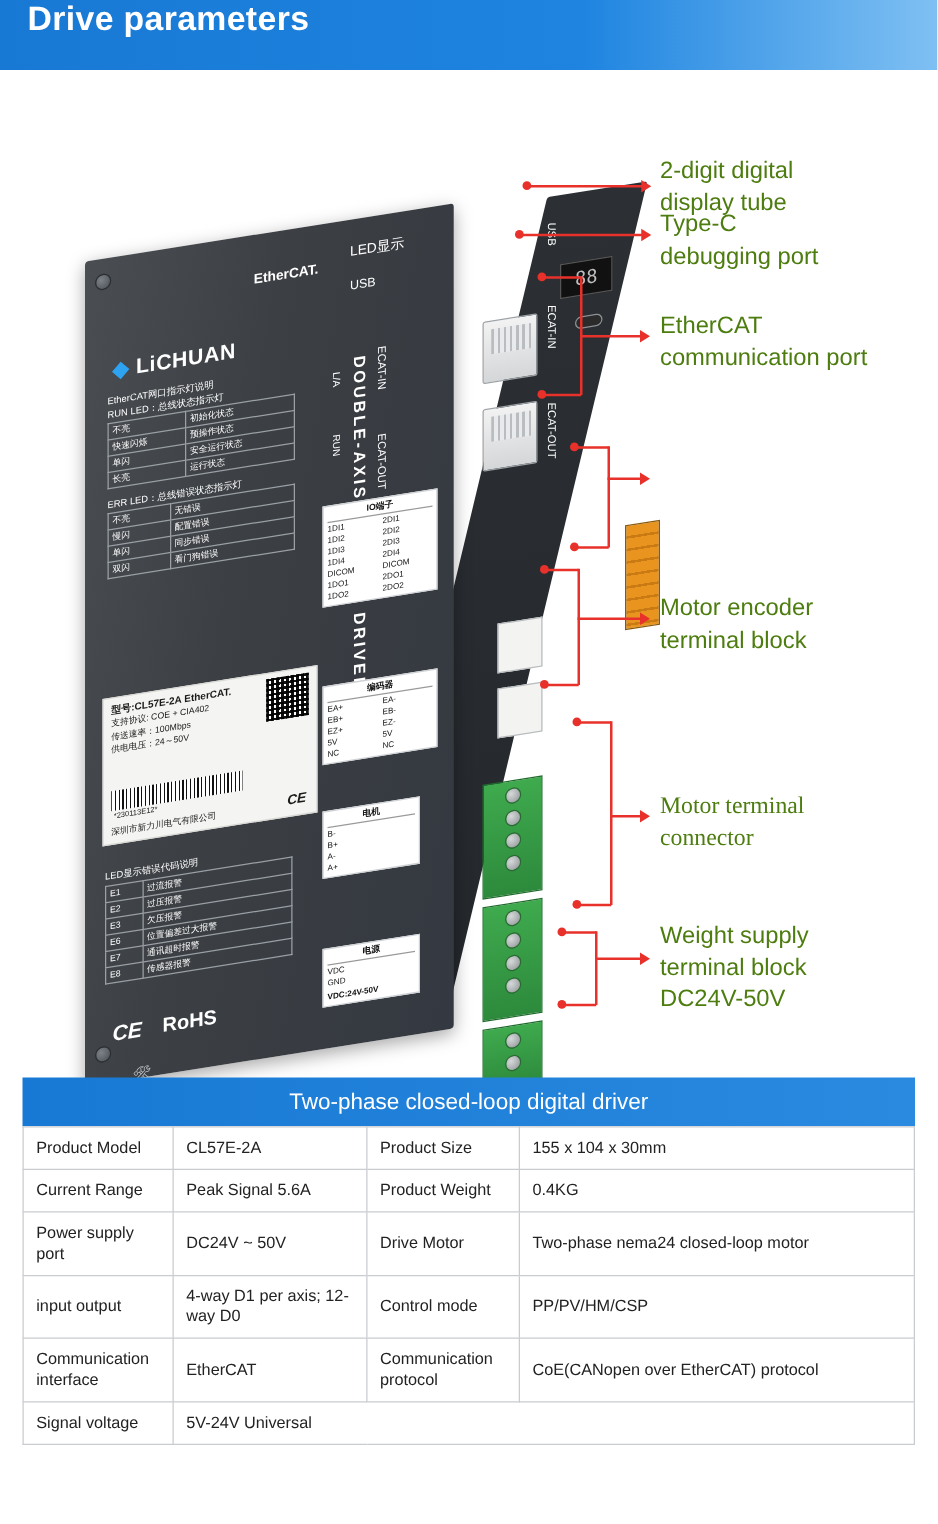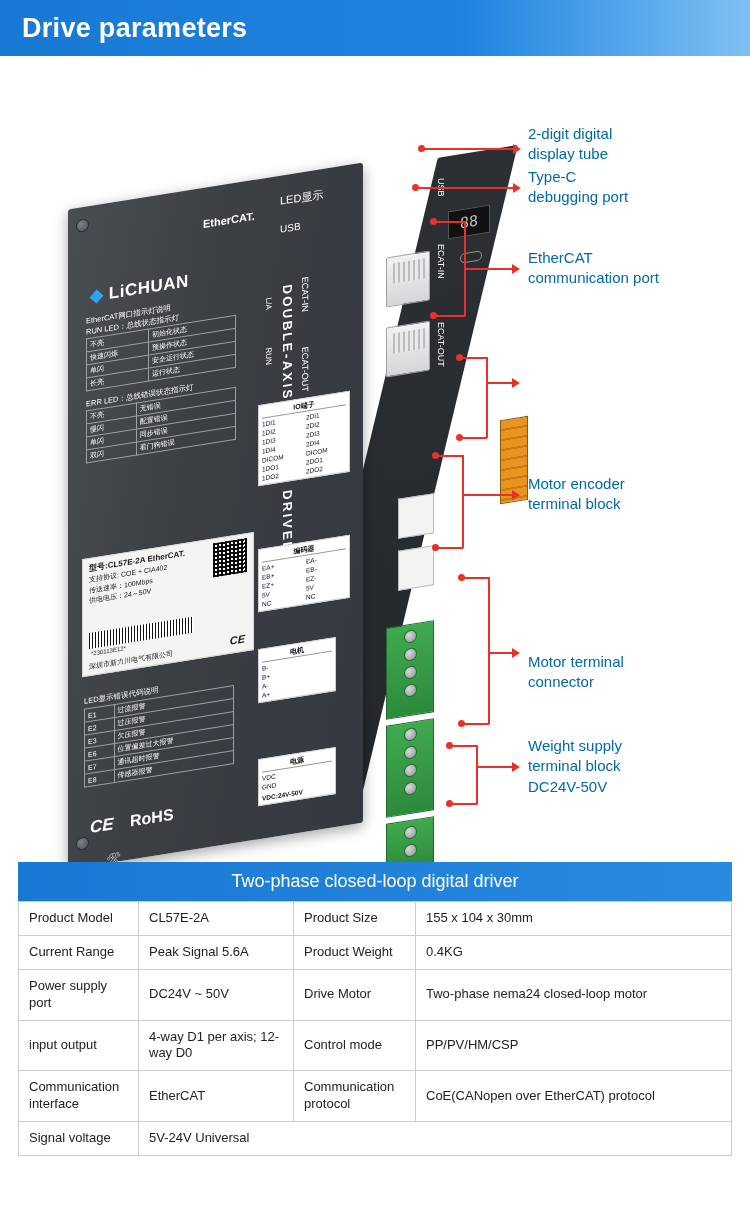--- a/index.html
+++ b/index.html
@@ -9,21 +9,21 @@
     background: #ffffff;
     font-family: "Liberation Sans", sans-serif;
     overflow: hidden;
   }
   .page { position: relative; width: 750px; height: 1219px; background:#fff; }
 
   
   .header {
     position: absolute; left: 0; top: 0; width: 750px; height: 56px;
     background: linear-gradient(90deg, #1879d4 0%, #1e84e0 62%, #7fc0f3 100%);
-    display: flex; align-items: center;
+    display: flex; 
   }
   .header-title {
     color: #fff; font-size: 27px; font-weight: bold; letter-spacing: .3px;
     padding-left: 22px;
   }
 
   
   .photo-area { position: absolute; left: 0; top: 56px; width: 750px; height: 790px; }
 
   
@@ -131,21 +131,21 @@
   }
   .term-green .hole {
     width: 13px; height: 13px; border-radius:50%; background: radial-gradient(circle at 35% 35%,#d6d9da,#8d9294);
     border:1px solid #2a6b33; margin: 5px auto;
   }
   .side-lbl { position:absolute; color:#ffffff; font-size: 9px; writing-mode: vertical-rl; }
   .side-lbl-dark { position:absolute; color:#222; font-size: 8px; writing-mode: vertical-rl; }
 
   
   .callout-text {
-    position:absolute; font-size: 15px; color:#0369a1; line-height:1.35;
+    position:absolute; font-size: 19px; color:#4d7c0f; line-height:1.35;
   }
   .leader { position:absolute; background:#e8312a; height: 1.6px; }
   .leader-v { position:absolute; background:#e8312a; width: 1.6px; }
   .dot-red { position:absolute; width: 7px; height:7px; border-radius:50%; background:#e8312a; }
   .arrow-red {
     position:absolute; width:0; height:0;
     border-top: 5px solid transparent; border-bottom: 5px solid transparent;
     border-left: 8px solid #e8312a;
   }
 
@@ -430,21 +430,21 @@
     <div class="callout-text" style="left:528px; top:418px; width:205px; white-space:pre-line;">Motor encoder
 terminal block</div>
 
     <div class="dot-red" style="left:458px; top:518px;"></div>
     <div class="leader" style="left:461px; top:521px; width:28px;"></div>
     <div class="dot-red" style="left:458px; top:664px;"></div>
     <div class="leader" style="left:461px; top:667px; width:28px;"></div>
     <div class="leader-v" style="left:488px; top:521px; height:147px;"></div>
     <div class="leader" style="left:488px; top:596px; width:26px;"></div>
     <div class="arrow-red" style="left:512px; top:592px;"></div>
-    <div class="callout-text" style="left:528px; top:596px; width:205px; white-space:pre-line;">Motor terminal
+    <div class="callout-text" style="left:528px; top:576px; width:205px; white-space:pre-line;font-family:Liberation Serif, serif;">Motor terminal
 connector</div>
 
     <div class="dot-red" style="left:446px; top:686px;"></div>
     <div class="leader" style="left:449px; top:689px; width:28px;"></div>
     <div class="dot-red" style="left:446px; top:744px;"></div>
     <div class="leader" style="left:449px; top:747px; width:28px;"></div>
     <div class="leader-v" style="left:476px; top:689px; height:59px;"></div>
     <div class="leader" style="left:476px; top:710px; width:38px;"></div>
     <div class="arrow-red" style="left:512px; top:706px;"></div>
     <div class="callout-text" style="left:528px; top:680px; width:205px; white-space:pre-line;">Weight supply

